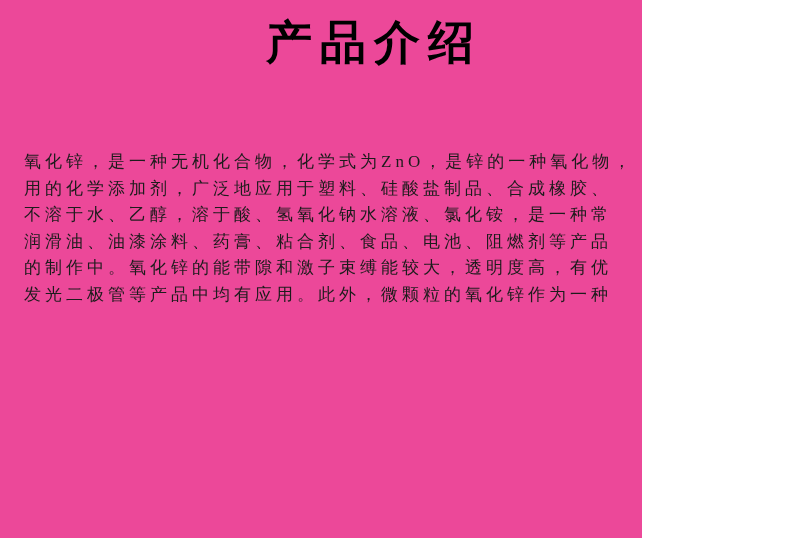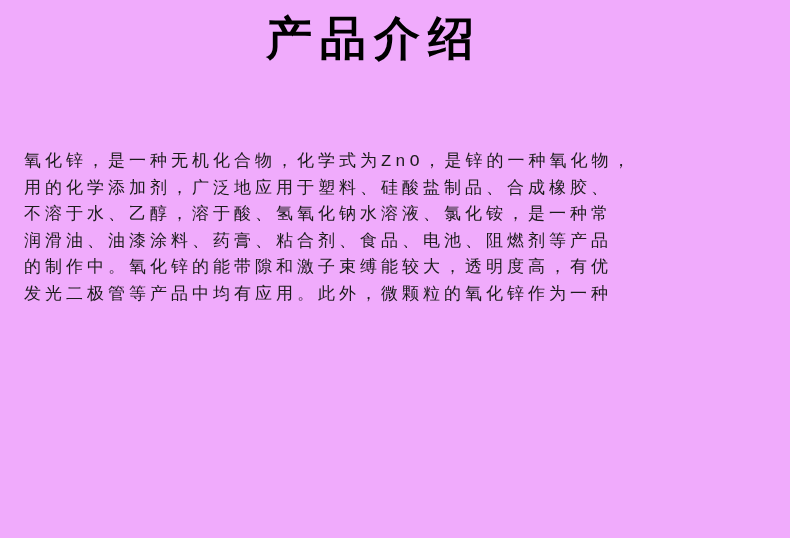--- a/index.html
+++ b/index.html
@@ -7,25 +7,25 @@
     padding: 0;
   }
   body {
     width: 790px;
     height: 538px;
     background: #ffffff;
     overflow: hidden;
   }
   .slide {
     position: relative;
-    width: 790px;
+    width: 642px;
     height: 538px;
-    background: #f0abfc;
+    background: #ec4899;
     overflow: hidden;
-    font-family: Liberation Mono, monospace;
+    font-family: Liberation Serif, serif;
   }
   .slide-title {
     position: absolute;
     top: 14px;
     left: -21px;            
     width: 790px;
     margin: 0;
     text-align: center;
     font-size: 46px;
     line-height: 1.25;

